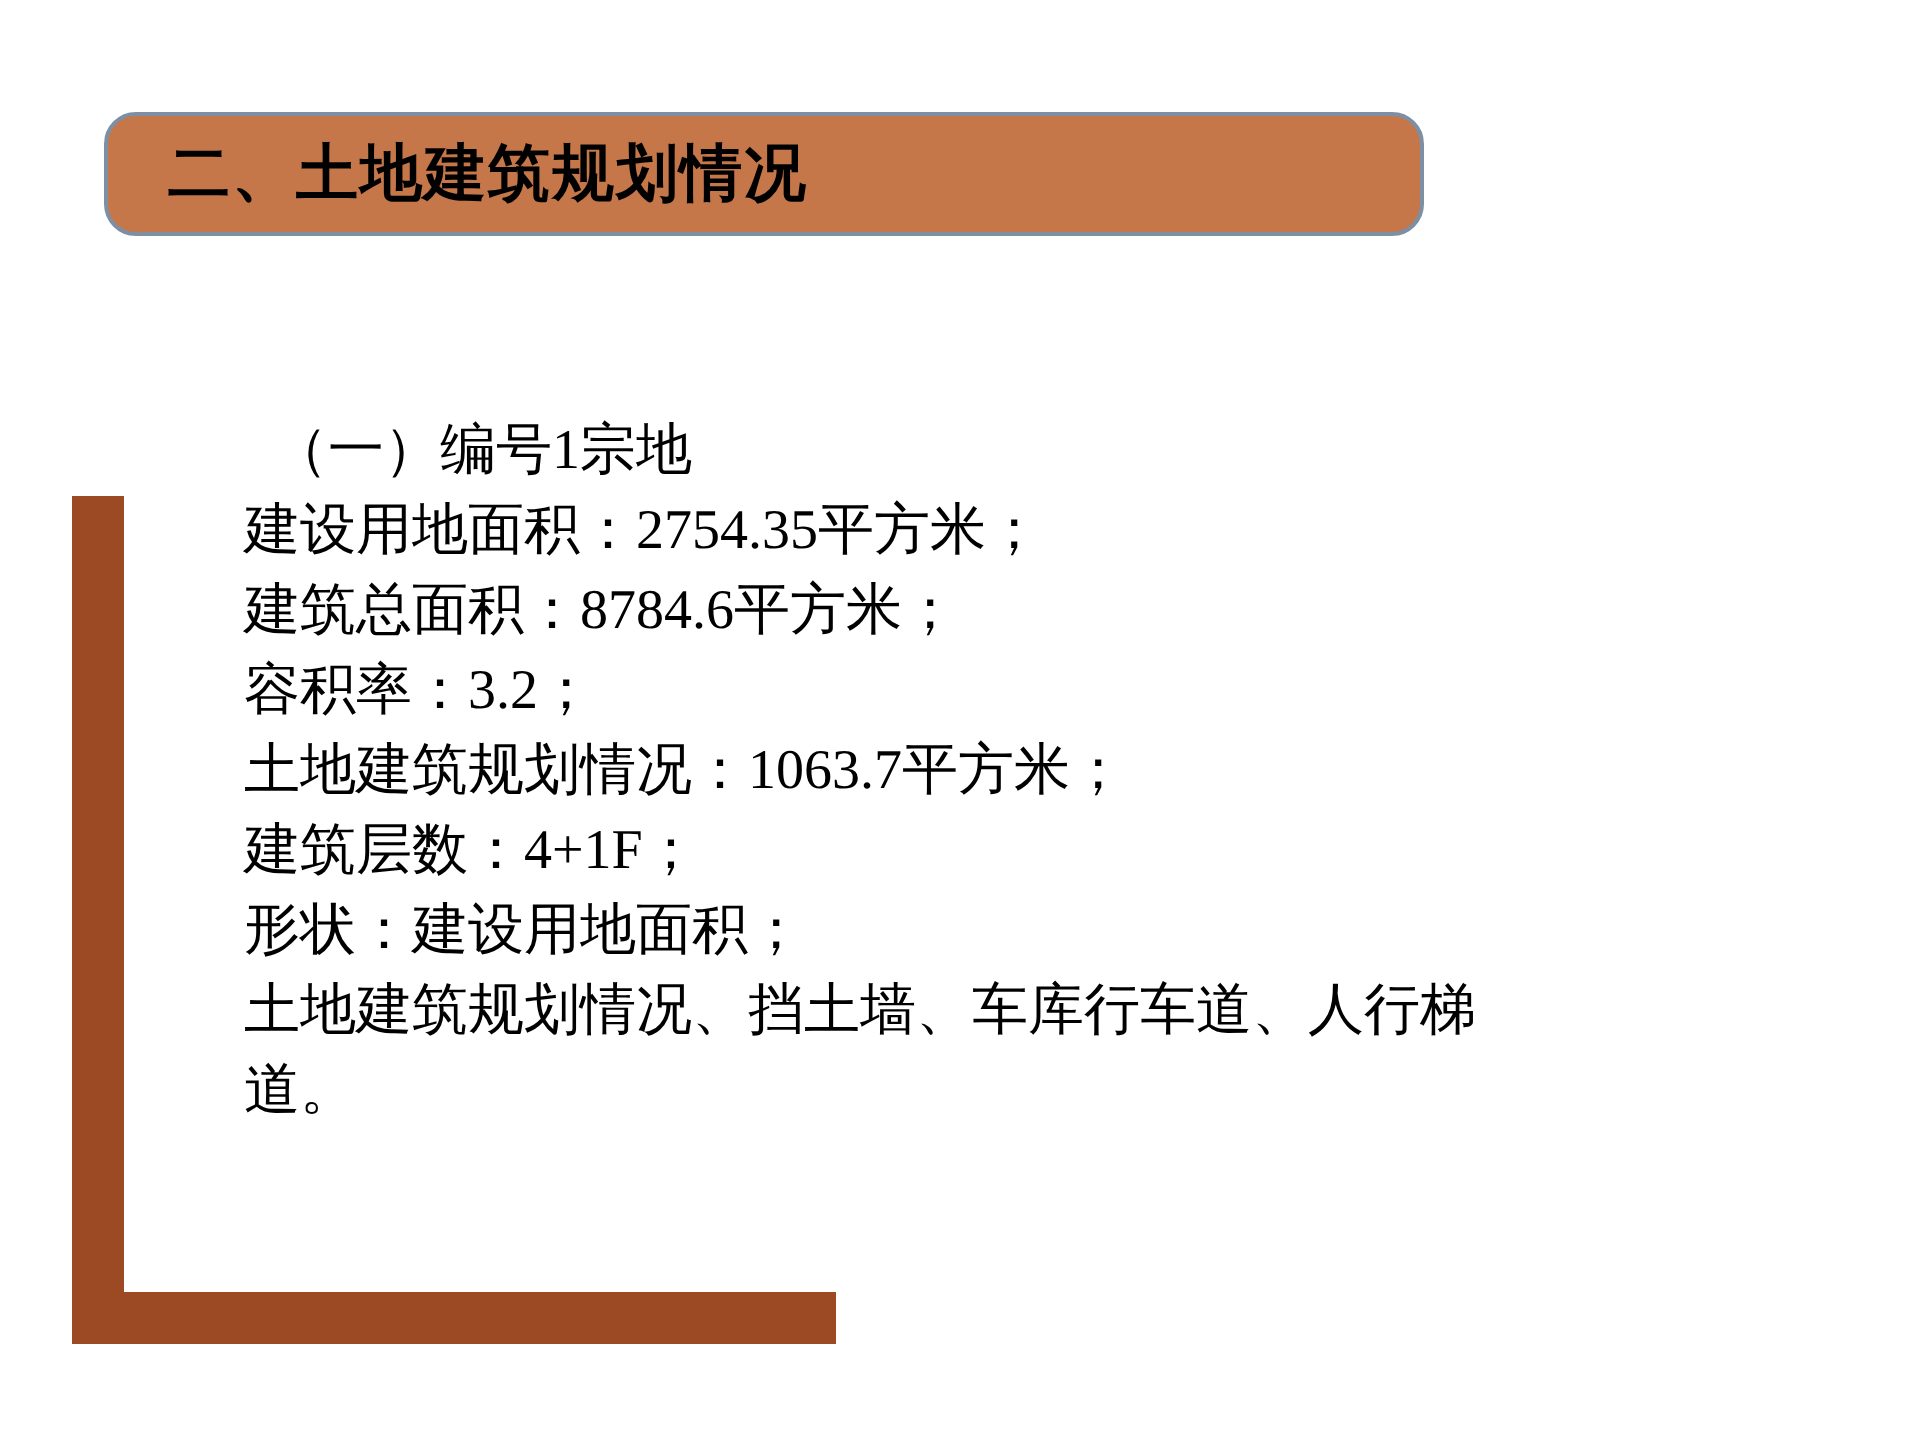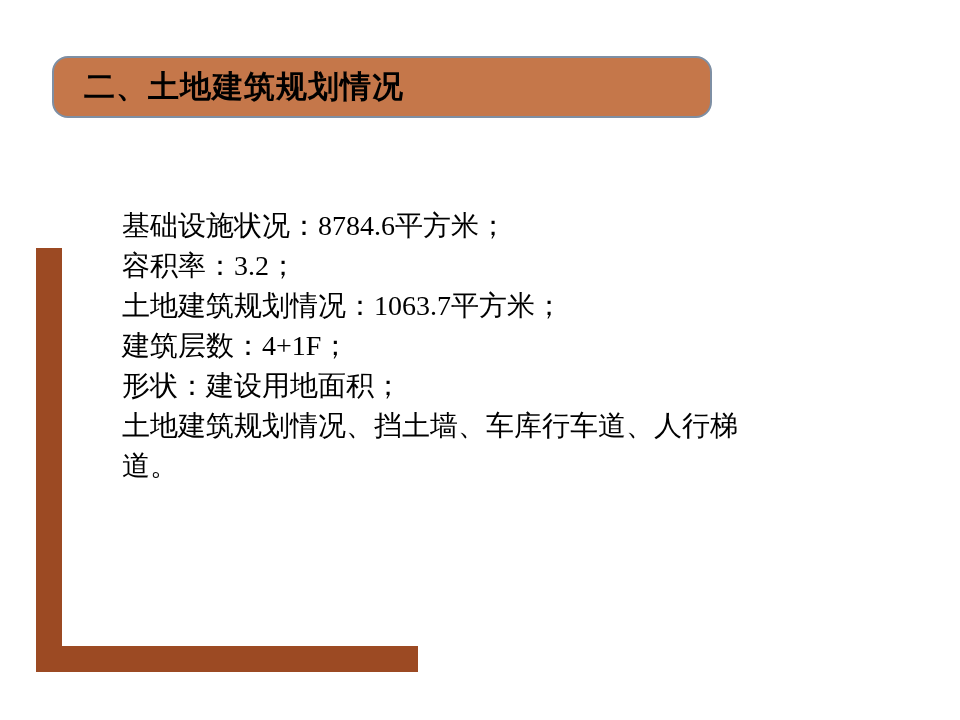--- a/index.html
+++ b/index.html
@@ -91,21 +91,23 @@
 <div class="slide">
 
   <div class="title-banner">
     <div class="title-text">二、土地建筑规划情况</div>
   </div>
 
   <div class="bracket-vertical"></div>
   <div class="bracket-horizontal"></div>
 
   <div class="body-block">
-    <div class="body-line">基础设施状况：8784.6平方米；</div>
+    <div class="body-line indent">（一）编号1宗地</div>
+    <div class="body-line">建设用地面积：2754.35平方米；</div>
+    <div class="body-line">建筑总面积：8784.6平方米；</div>
     <div class="body-line">容积率：3.2；</div>
     <div class="body-line">土地建筑规划情况：1063.7平方米；</div>
     <div class="body-line">建筑层数：4+1F；</div>
     <div class="body-line">形状：建设用地面积；</div>
     <div class="body-line">土地建筑规划情况、挡土墙、车库行车道、人行梯</div>
     <div class="body-line">道。</div>
   </div>
 
 </div>
 

